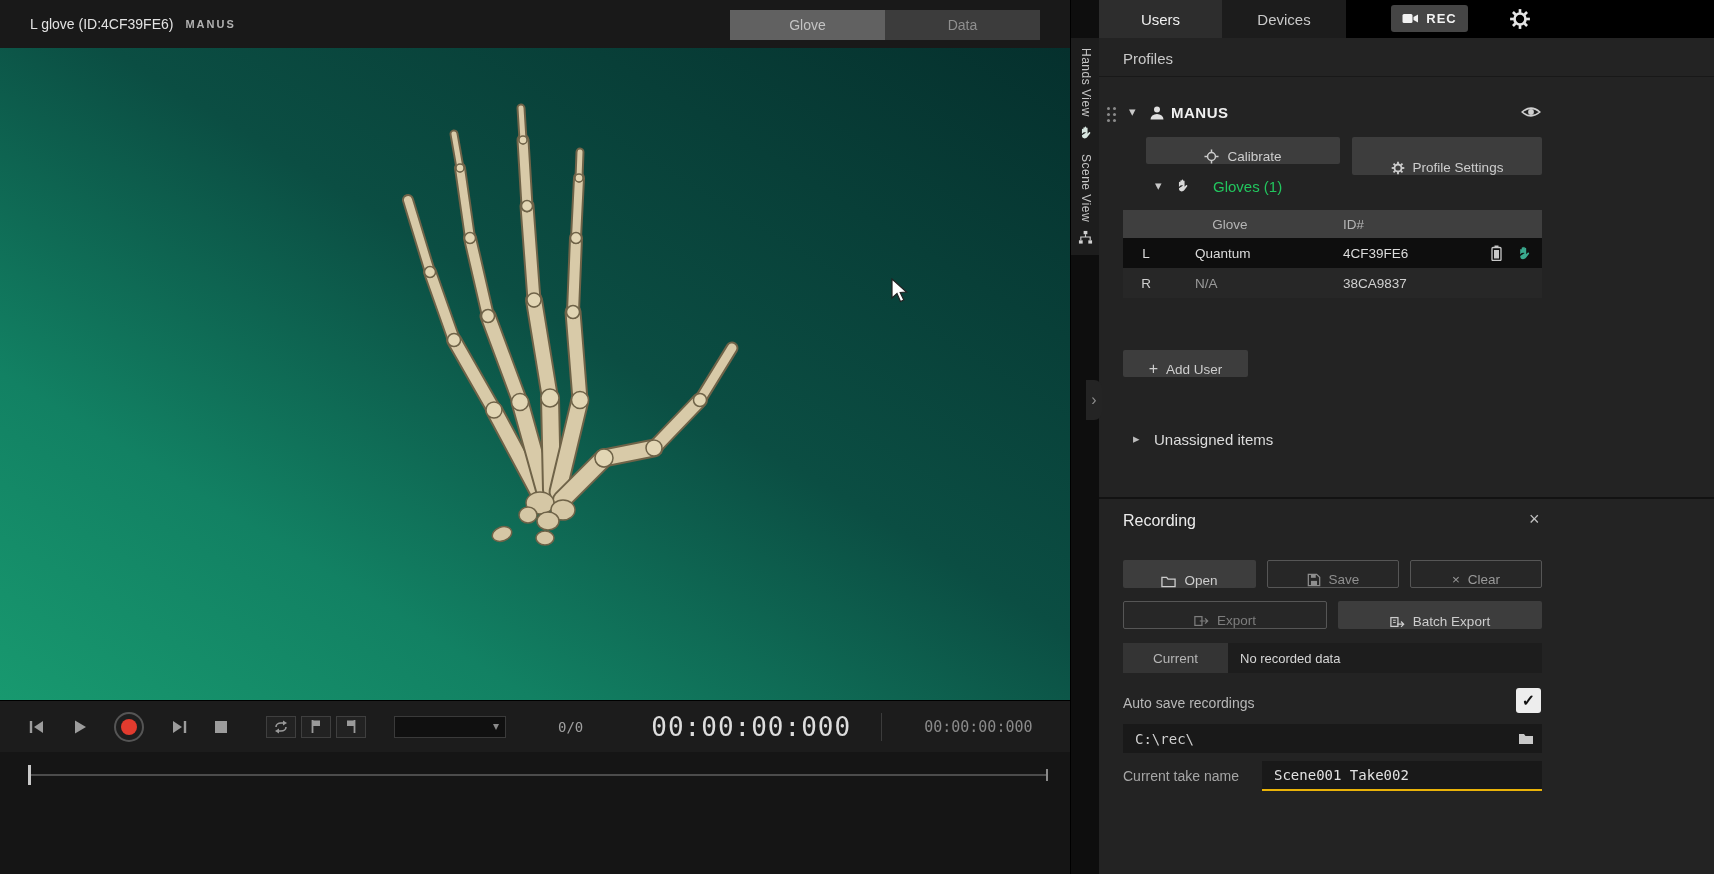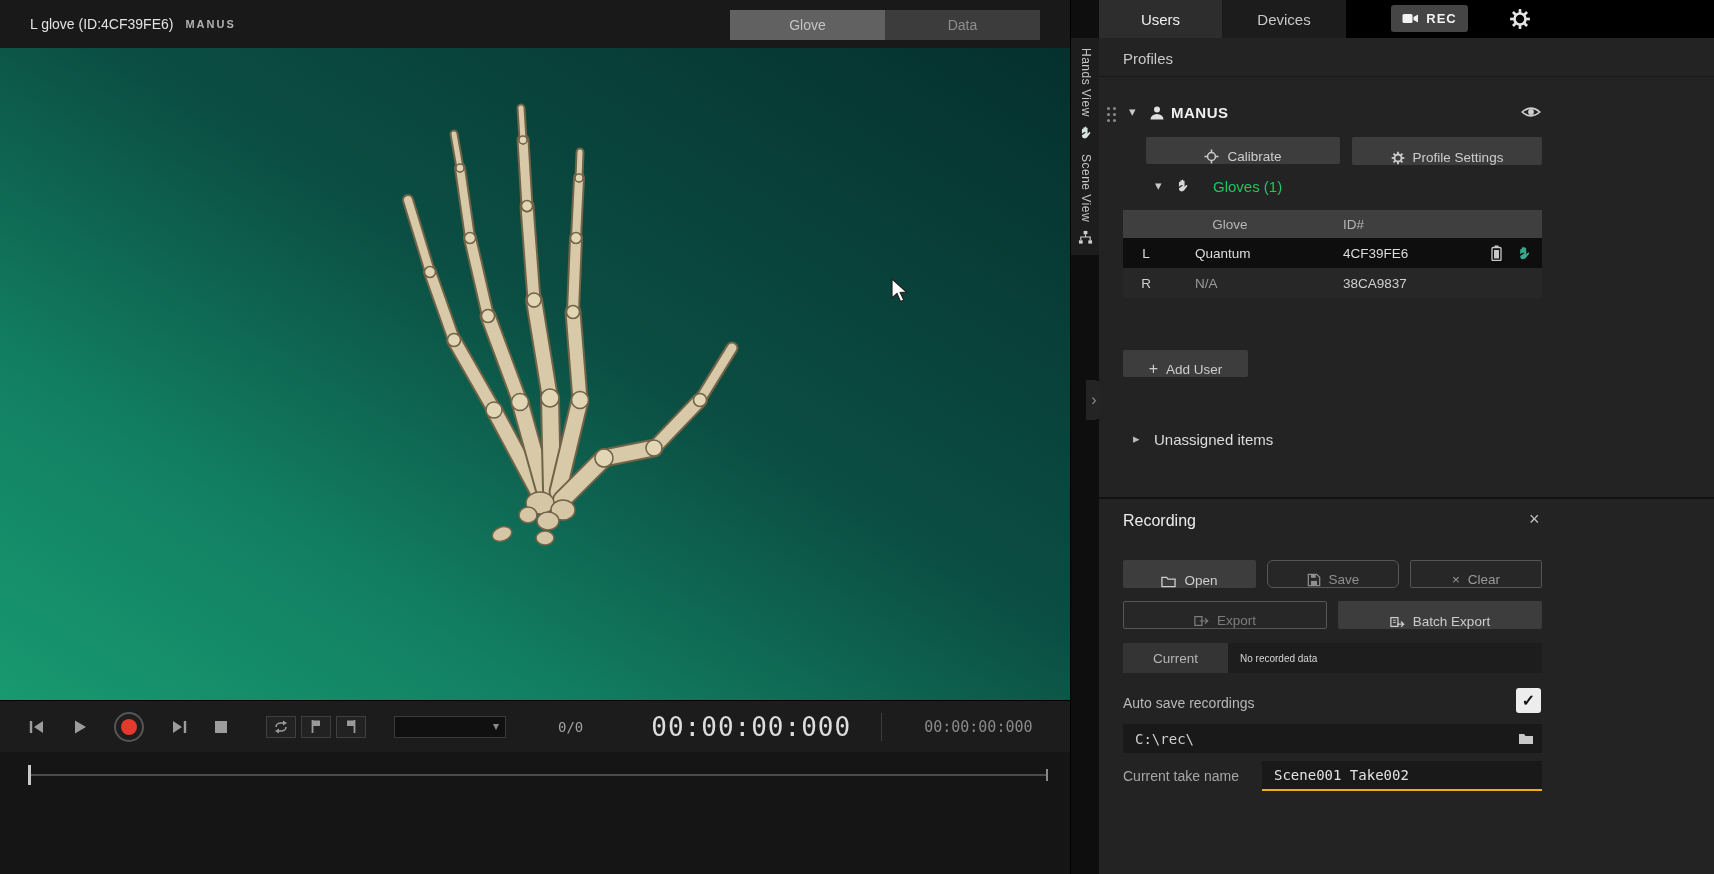--- a/index.html
+++ b/index.html
@@ -82,21 +82,21 @@
                box-shadow:6px 0 #8a8a8a, 0 6px #8a8a8a, 6px 6px #8a8a8a, 0 12px #8a8a8a, 6px 12px #8a8a8a; }
   .profile-chevron { position:absolute; left:30px; top:8px; color:#c9c9c9; font-size:13px; cursor:pointer; }
   .profile-person { position:absolute; left:50px; top:9px; color:#e0e0e0; }
   .profile-name { position:absolute; left:72px; top:8px; font-size:15px; font-weight:bold; color:#f0f0f0; letter-spacing:.5px; }
   .profile-eye { position:absolute; left:422px; top:8px; color:#cfcfcf; cursor:pointer; }
   .profile-buttons { position:absolute; left:0; top:99px; width:615px; height:28px; }
   .btn { display:flex; align-items:flex-end; justify-content:center; gap:8px; font-size:13.5px; border-radius:2px; cursor:pointer; }
   .btn-filled { background:#3d3d3d; color:#cdcdcd; }
   .btn-outline { background:#272727; border:1px solid #565656; }
   .btn-calibrate { position:absolute; left:47px; top:0; width:194px; height:27px; }
-  .btn-profile-settings { position:absolute; left:253px; top:0; width:190px; height:28px; }
+  .btn-profile-settings { position:absolute; left:253px; top:0; width:190px; height:38px; }
   .gloves-row { position:absolute; left:0; top:138px; width:615px; height:24px; }
   .gloves-chevron { position:absolute; left:56px; top:2px; color:#c9c9c9; font-size:13px; cursor:pointer; }
   .gloves-hand { position:absolute; left:76px; top:2px; color:#d9d9d9; }
   .gloves-label { position:absolute; left:114px; top:2px; font-size:15px; color:#22c55e; }
 
   .glove-table { position:absolute; left:24px; top:172px; width:419px; }
   .gt-header { display:flex; height:28px; background:#3f3f3f; color:#b5b5b5; font-size:13.5px; align-items:center; }
   .gt-row { display:flex; height:30px; align-items:center; font-size:13.5px; }
   .gt-row-l { background:#0e0e0e; color:#dcdcdc; }
   .gt-row-r { background:#272727; color:#cfcfcf; }
@@ -113,28 +113,28 @@
   .add-user-btn { position:absolute; left:24px; top:312px; width:125px; height:27px; }
   .plus-glyph { font-size:16px; line-height:1; }
   .unassigned-row { position:absolute; left:0; top:391px; width:615px; height:22px; cursor:pointer; }
   .unassigned-chevron { position:absolute; left:34px; top:2px; color:#bbb; font-size:13px; }
   .unassigned-label { position:absolute; left:55px; top:2px; font-size:15px; color:#dcdcdc; }
 
   .recording-section { position:absolute; left:0; top:497px; width:615px; height:377px; border-top:2px solid #121212; }
   .recording-title { position:absolute; left:24px; top:13px; font-size:16px; color:#ececec; }
   .recording-close { position:absolute; left:430px; top:10px; font-size:18px; color:#c0c0c0; cursor:pointer; }
   .rec-row1-open  { position:absolute; left:24px;  top:61px; width:133px; height:28px; }
-  .rec-row1-save  { position:absolute; left:168px; top:61px; width:132px; height:28px; color:#8f8f8f;border-radius:6px; }
+  .rec-row1-save  { position:absolute; left:168px; top:61px; width:132px; height:28px; color:#8f8f8f; }
   .rec-row1-clear { position:absolute; left:311px; top:61px; width:132px; height:28px; color:#9a9a9a; }
   .rec-row2-export { position:absolute; left:24px; top:102px; width:204px; height:28px; color:#7d7d7d; }
   .rec-row2-batch  { position:absolute; left:239px; top:102px; width:204px; height:28px; }
   .current-label-cell { position:absolute; left:24px; top:144px; width:105px; height:30px; background:#343434;
                         color:#b5b5b5; font-size:13.5px; display:flex; align-items:center; justify-content:center; }
   .current-value-cell { position:absolute; left:129px; top:144px; width:314px; height:30px; background:#1d1d1d;
-                        color:#d6d6d6; font-size:10px; display:flex; align-items:center; padding-left:12px; }
+                        color:#d6d6d6; font-size:13px; display:flex; align-items:center; padding-left:12px; }
   .autosave-label { position:absolute; left:24px; top:196px; font-size:14px; color:#b8b8b8; }
   .autosave-checkbox { position:absolute; left:417px; top:189px; width:25px; height:25px; background:#ededed;
                        border-radius:3px; display:flex; align-items:center; justify-content:center; color:#111;
                        font-size:16px; font-weight:bold; cursor:pointer; }
   .path-field { position:absolute; left:24px; top:225px; width:419px; height:29px; background:#191919;
                 display:flex; align-items:center; padding:0 8px 0 12px; cursor:text; }
   .path-text { flex:1; font-family:"DejaVu Sans Mono", monospace; font-size:14px; color:#d0d0d0; }
   .path-folder { color:#c8c8c8; cursor:pointer; }
   .take-label { position:absolute; left:24px; top:269px; font-size:14px; color:#a6a6a6; }
   .take-input { position:absolute; left:163px; top:262px; width:280px; height:30px; background:#191919; border:none;

